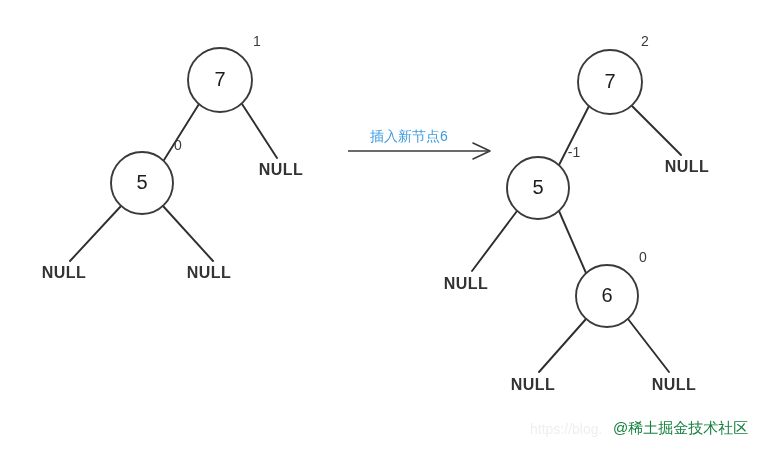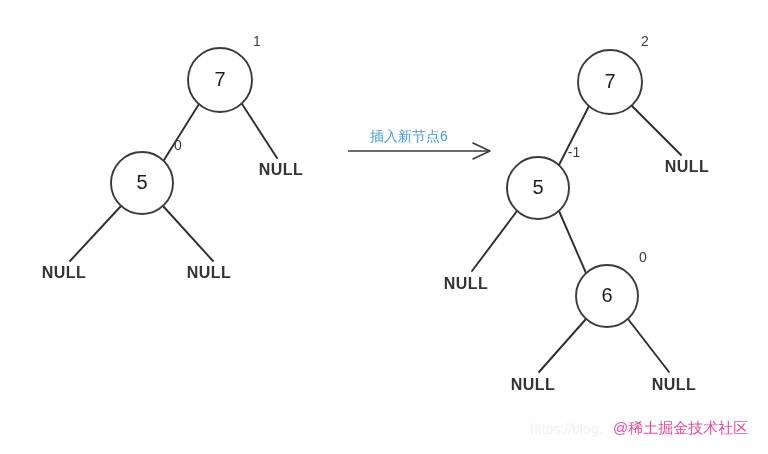--- a/index.html
+++ b/index.html
@@ -74,21 +74,21 @@
     font-family: "Liberation Sans", "DejaVu Sans", sans-serif;
     font-size: 14px;
     fill: #3d9ae0;
     text-anchor: middle;
     dominant-baseline: middle;
   }
   .watermark-main {
     position: absolute;
     font-family: "Liberation Sans", "DejaVu Sans", sans-serif;
     font-size: 15px;
-    color: #ec4899;
+    color: #15803d;
     white-space: nowrap;
     user-select: none;
   }
   .watermark-faint {
     position: absolute;
     font-family: "Liberation Sans", "DejaVu Sans", sans-serif;
     font-size: 14px;
     color: #efefef;
     white-space: nowrap;
     user-select: none;

